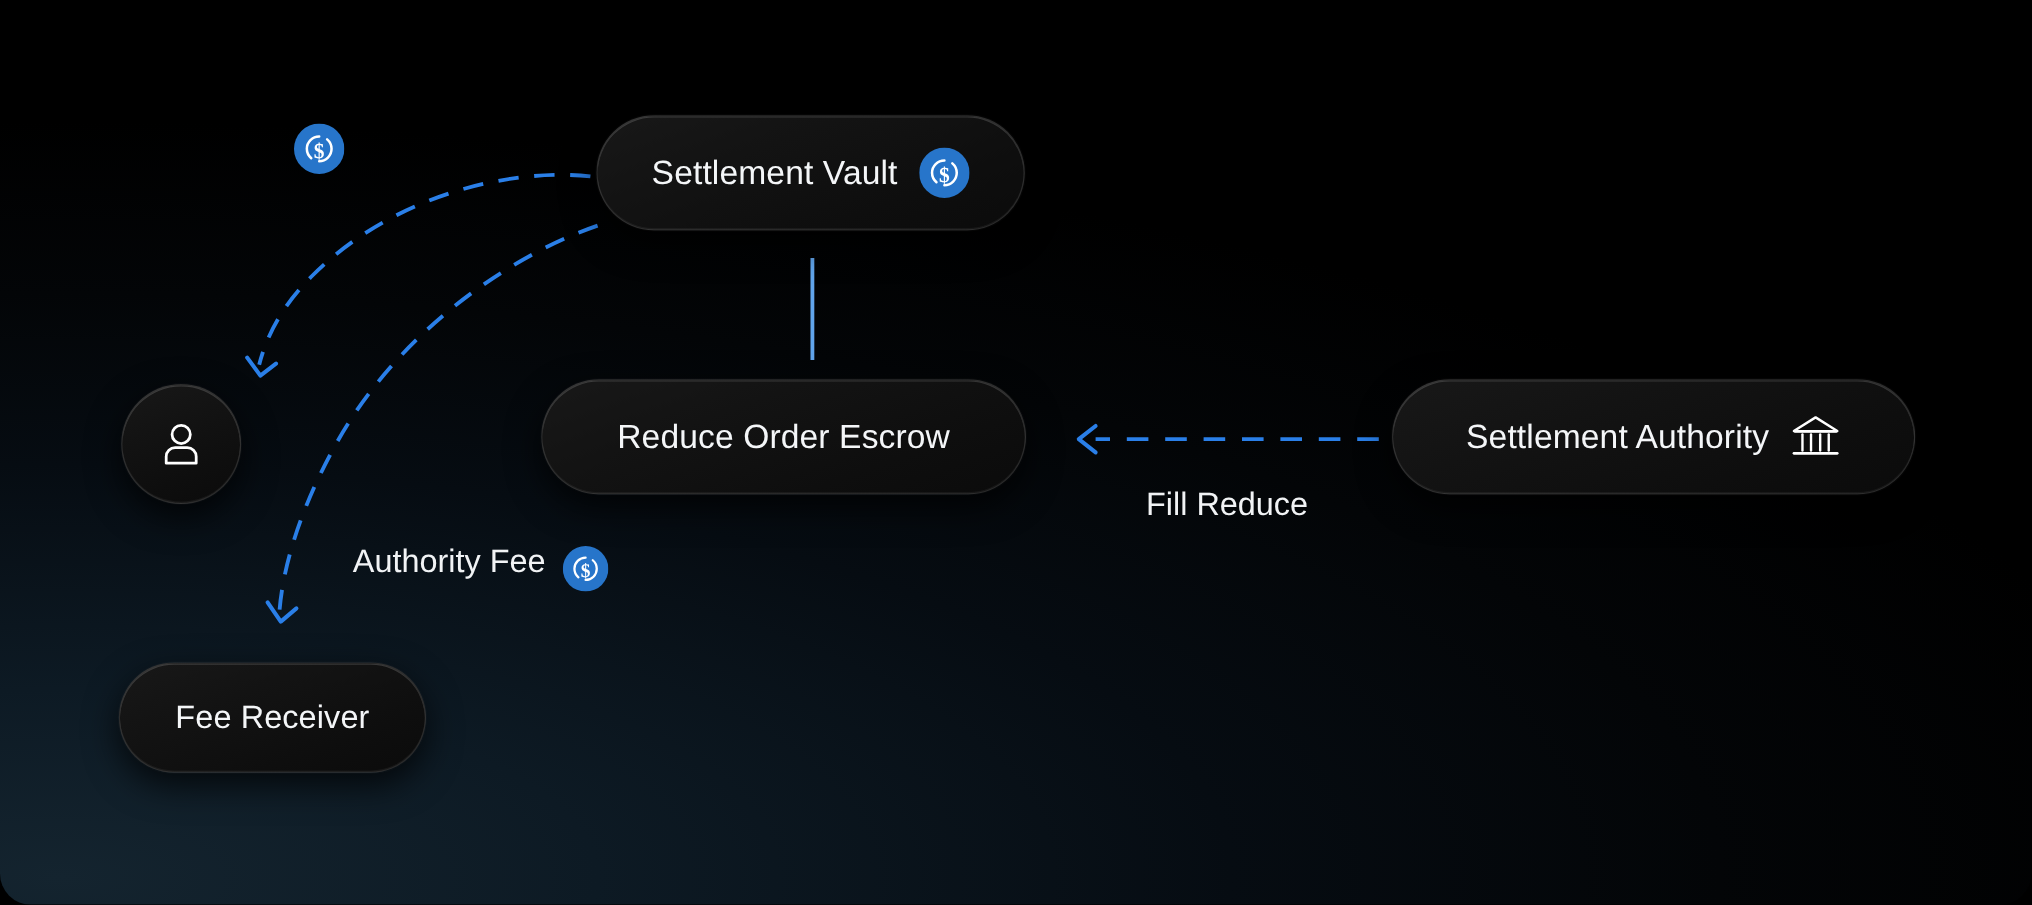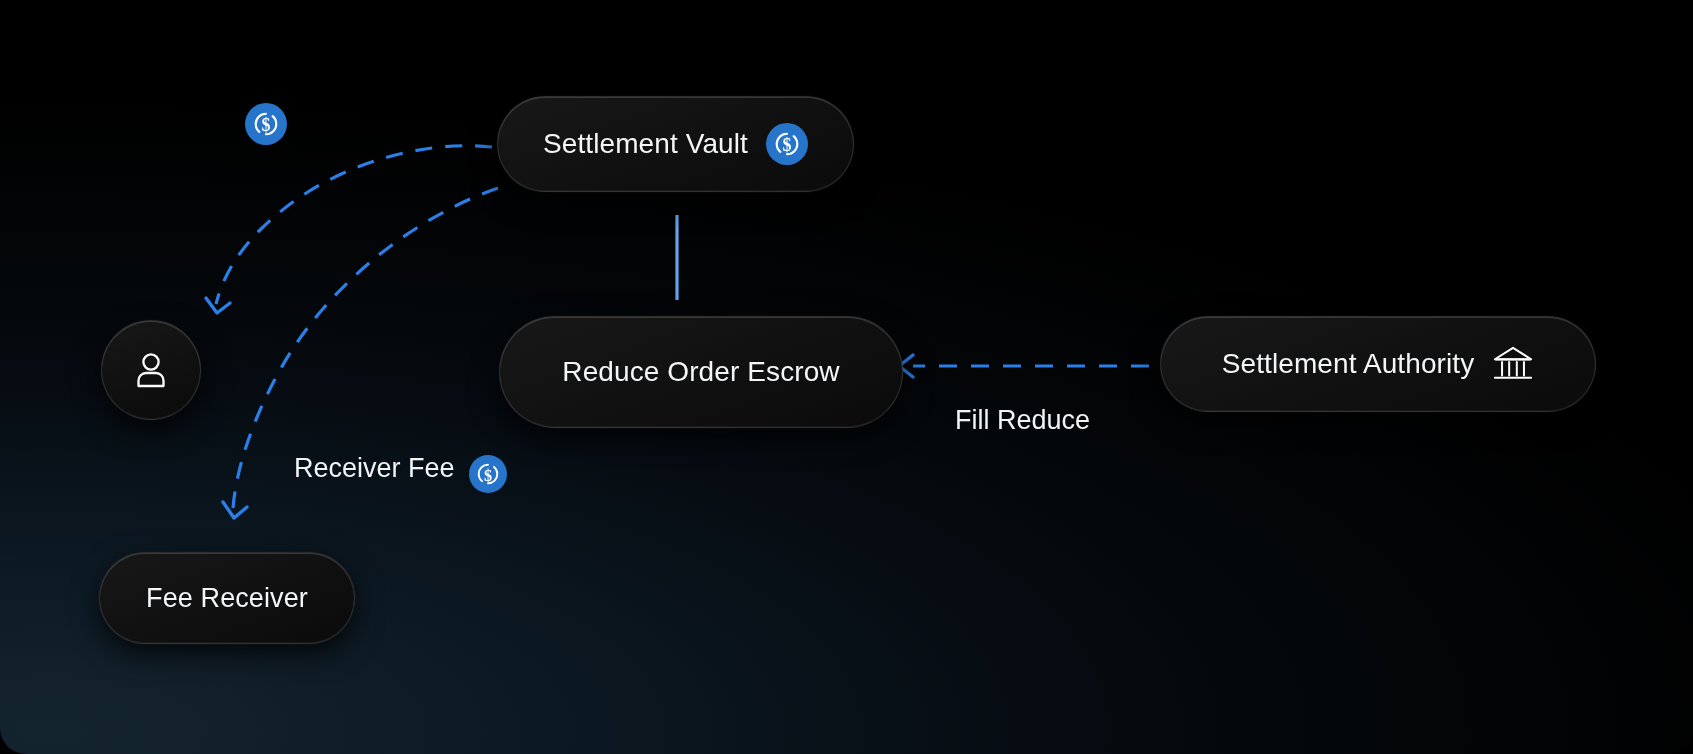--- a/index.html
+++ b/index.html
@@ -60,22 +60,22 @@
     letter-spacing: 0.1px;
     color: #f4f6f8;
     white-space: nowrap;
   }
 
   #node-settlement-vault {
     left: 497px; top: 96px;
     width: 357px; height: 96px;
   }
   #node-reduce-order-escrow {
-    left: 499px; top: 316px;
-    width: 404px; height: 112px; align-items: center;
+    left: 451px; top: 316px;
+    width: 404px; height: 96px; align-items: center;
   }
   #node-settlement-authority {
     left: 1160px; top: 316px;
     width: 436px; height: 96px;
   }
   #node-fee-receiver {
     left: 99px; top: 552px;
     width: 256px; height: 92px;
   }
   #node-fee-receiver .label { font-size: 27px; }
@@ -183,21 +183,21 @@
   <div class="node" id="node-user">
     <span>
       <svg class="user-icon" width="34" height="38" viewBox="0 0 34 38" xmlns="http://www.w3.org/2000/svg">
         <circle cx="17" cy="11" r="7.6" fill="none" stroke="#ffffff" stroke-width="2.3"></circle>
         <path d="M4.5 35 v-5.5 a7.5 7.5 0 0 1 7.5 -7.5 h10 a7.5 7.5 0 0 1 7.5 7.5 v5.5 z" fill="none" stroke="#ffffff" stroke-width="2.3" stroke-linejoin="round"></path>
       </svg>
     </span>
   </div>
 
   <div class="edge-label" id="label-platform-fee">
-    <span>Receiver Fee</span>
+    <span>Authority Fee</span>
     <span>
       <svg class="usdc" width="38" height="38" viewBox="0 0 40 40" xmlns="http://www.w3.org/2000/svg">
         <circle cx="20" cy="20" r="20" fill="#2775ca"></circle>
         <path d="M20 10.2 c-5.4 0-9.8 4.4-9.8 9.8 0 3.0 1.35 5.7 3.5 7.5" fill="none" stroke="#ffffff" stroke-width="2" stroke-linecap="round"></path>
         <path d="M20 29.8 c5.4 0 9.8-4.4 9.8-9.8 0-3.0-1.35-5.7-3.5-7.5" fill="none" stroke="#ffffff" stroke-width="2" stroke-linecap="round"></path>
         <text x="20" y="27" text-anchor="middle" font-family="Liberation Serif, serif" font-size="17" font-weight="bold" fill="#ffffff">$</text>
       </svg>
     </span>
   </div>
 

